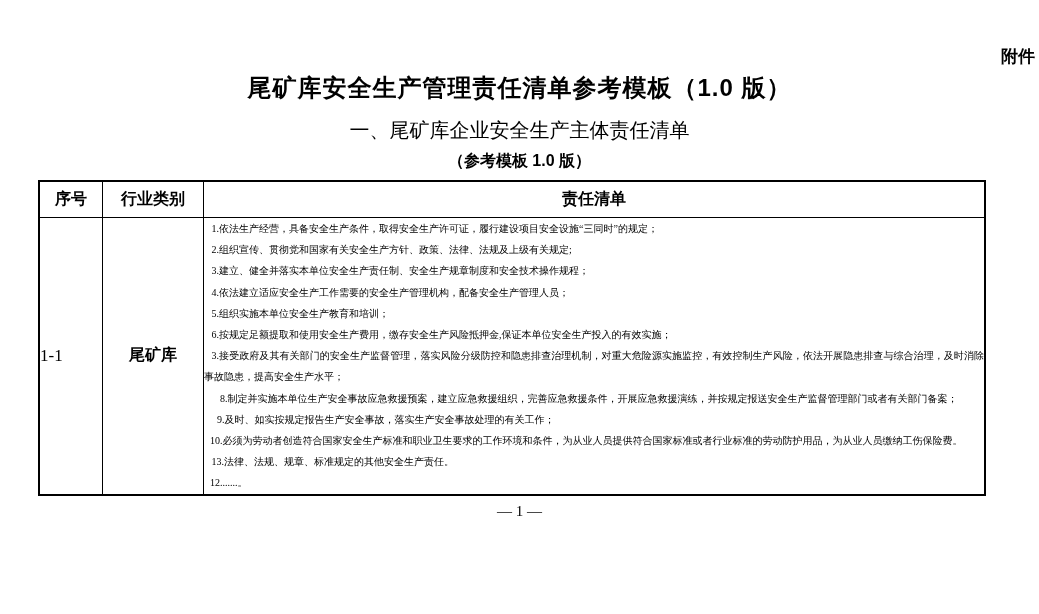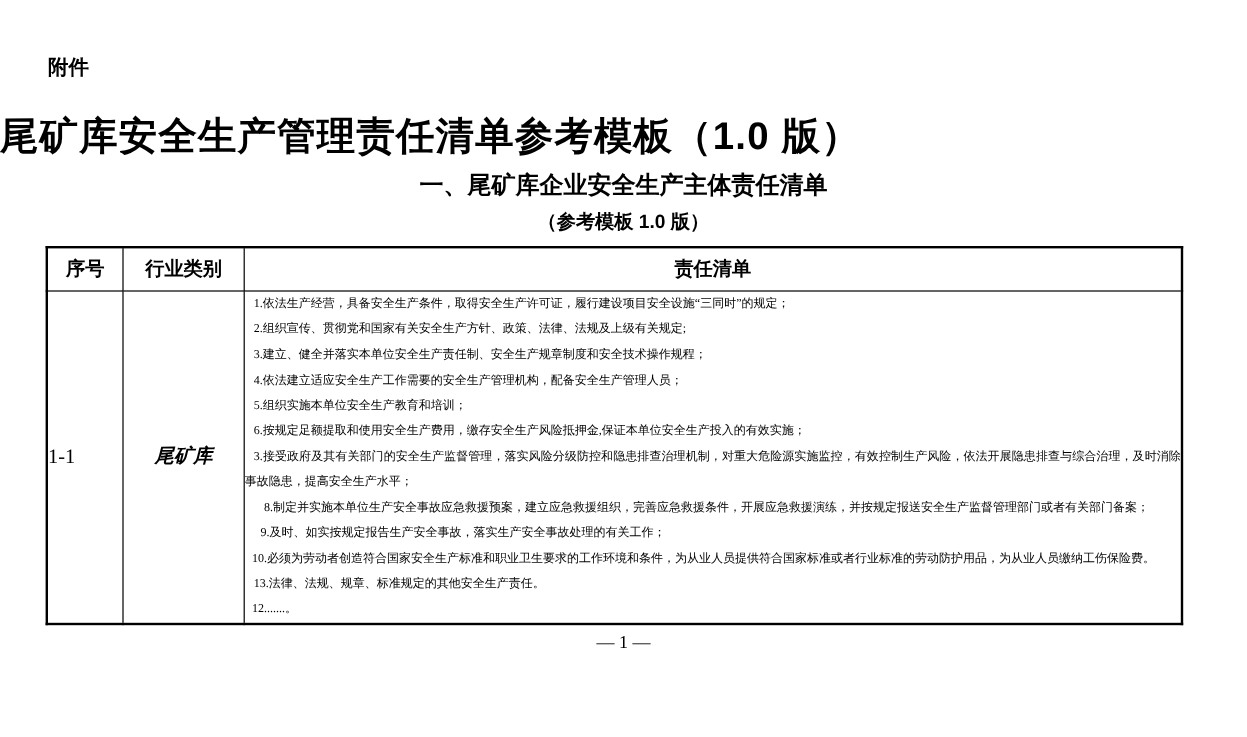--- a/index.html
+++ b/index.html
@@ -9,40 +9,41 @@
     color: #000000;
   }
   body {
     width: 1039px;
     height: 614px;
     position: relative;
     font-family: "Liberation Serif", serif;
     overflow: hidden;
   }
   .attachment {
-    padding: 46px 16px 0 40px;
+    padding: 46px 4px 0 40px;
     font-family: "Liberation Sans", sans-serif;
     font-size: 17px;
     font-weight: 600;
     line-height: 22px;
+    text-align: right;
   }
   .doc-title {
-    text-align: left;
+    text-align: center;
     font-family: "Liberation Sans", sans-serif;
-    font-size: 32px;
+    font-size: 24px;
     font-weight: 700;
     line-height: 32px;
-    margin-top: 29px;
+    margin-top: 4px;
     letter-spacing: 1px;
   }
   .doc-subtitle {
     text-align: center;
     font-family: "Liberation Sans", sans-serif;
     font-size: 20px;
-    font-weight: 700;
+    font-weight: 400;
     line-height: 26px;
     margin-top: 13px;
   }
   .doc-note {
     text-align: center;
     font-family: "Liberation Sans", sans-serif;
     font-size: 16px;
     font-weight: 600;
     line-height: 21px;
     margin-top: 7px;
@@ -71,21 +72,20 @@
   .td-serial {
     text-align: left;
     font-size: 17px;
     font-family: "Liberation Serif", serif;
   }
   .td-industry {
     text-align: center;
     font-family: "Liberation Sans", sans-serif;
     font-size: 16px;
     font-weight: 600;
-    font-style: italic;
   }
   .td-duties {
     padding: 5px 4px 4px 4px;
     vertical-align: top;
   }
   .duty {
     margin: 0;
     font-size: 10px;
     line-height: 21.2px;
     text-align: justify;

